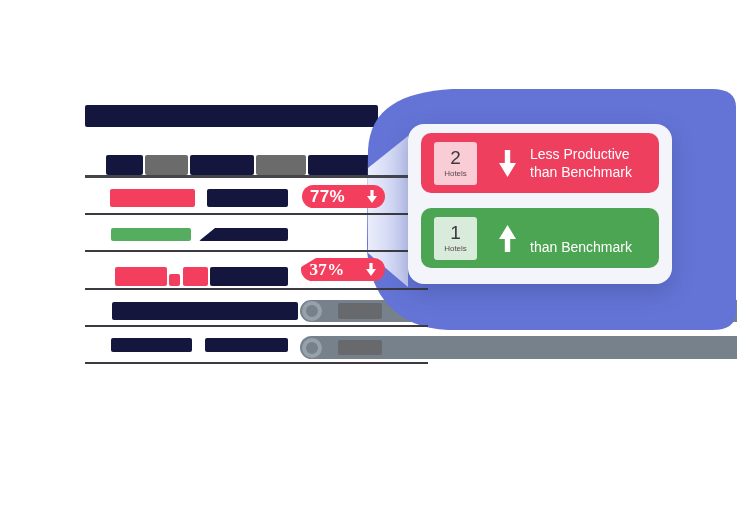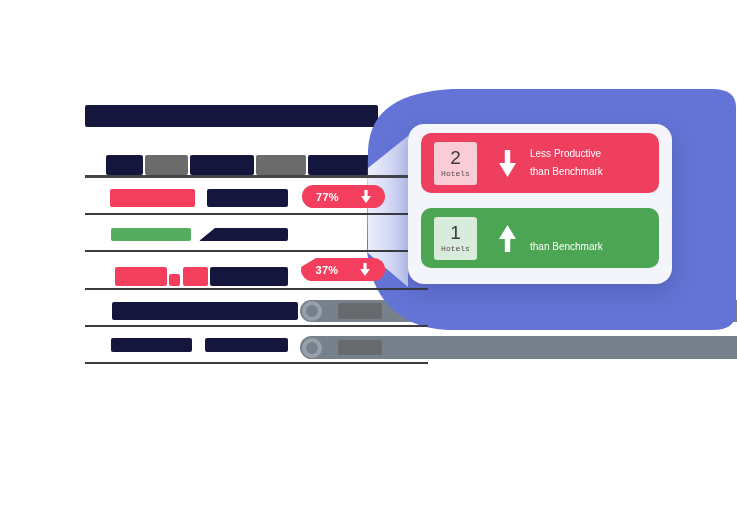--- a/index.html
+++ b/index.html
@@ -26,25 +26,25 @@
   .gray-inner{position:absolute;background:#67696D;border-radius:2px;}
 
   
   .sep{position:absolute;left:85px;width:343px;height:2px;background:#3A3A40;z-index:3;}
   #header-underline{top:175px;height:3px;background:#44444A;}
 
   
   .pill{
     position:absolute;left:302px;width:83px;height:23px;border-radius:12px;
     display:flex;align-items:center;justify-content:center;gap:22px;z-index:3;
-    color:#ffffff;font-size:11px;font-weight:bold;letter-spacing:.3px;
+    color:#ffffff;font-size:17px;font-weight:bold;letter-spacing:.3px;
   }
   .pill-red{background:#F43E5D;}
   .pill-green{background:#4BA553;}
-  .pill-bevel{clip-path:polygon(15px 0,100% 0,100% 100%,0 100%,0 9px);}
+  .pill-bevel{clip-path:polygon(15px 0,100% 0,100% 100%,0 100%,0 9px);font-family:Liberation Serif, serif;}
 
   
   #blob-svg{position:absolute;left:0;top:0;z-index:2;}
 
   
   #callout-card{
     position:absolute;left:408px;top:124px;width:264px;height:160px;z-index:4;
     background:#F4F5FB;border-radius:16px;
     box-shadow:0 8px 22px rgba(45,55,110,.28);
   }
@@ -54,23 +54,23 @@
   }
   #banner-less{top:9px;background:#EE3F5F;}
   #banner-more{top:84px;background:#4CA553;}
   .chip{
     margin-left:13px;width:43px;height:43px;border-radius:3px;
     display:flex;flex-direction:column;align-items:center;justify-content:center;line-height:1;
   }
   .chip-pink{background:#F9CCD6;}
   .chip-green{background:#D9EBDA;}
   .chip-count{font-size:19px;color:#3A3A40;}
-  .chip-sub{font-size:8px;color:#5A4A50;margin-top:3px;font-family:Liberation Mono, monospace;}
+  .chip-sub{font-size:8px;color:#5A4A50;margin-top:3px;}
   .banner-arrow{margin-left:22px;flex:0 0 auto;display:flex;}
-  .banner-text{margin-left:14px;color:#ffffff;font-size:10px;line-height:18px;font-weight:500;}
+  .banner-text{margin-left:14px;color:#ffffff;font-size:14px;line-height:18px;font-weight:500;}
 </style>
 </head>
 <body>
 
 <div id="stage">
 
   <div id="title-block" class="abs"></div>
 
   <div class="block navy" style="left:106px;top:155px;width:37px;height:20px;"></div>
   <div class="block hgray" style="left:145px;top:155px;width:43px;height:20px;"></div>

